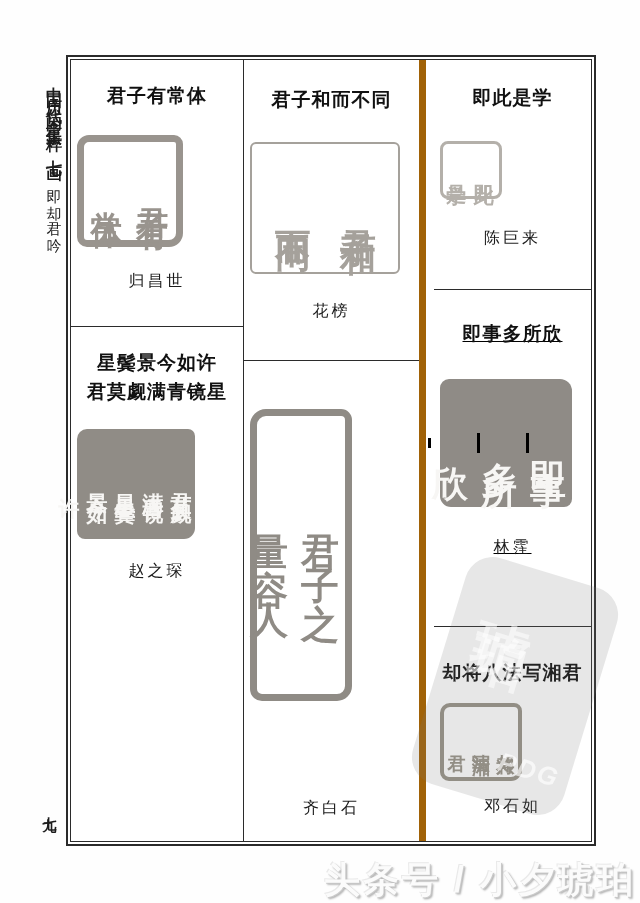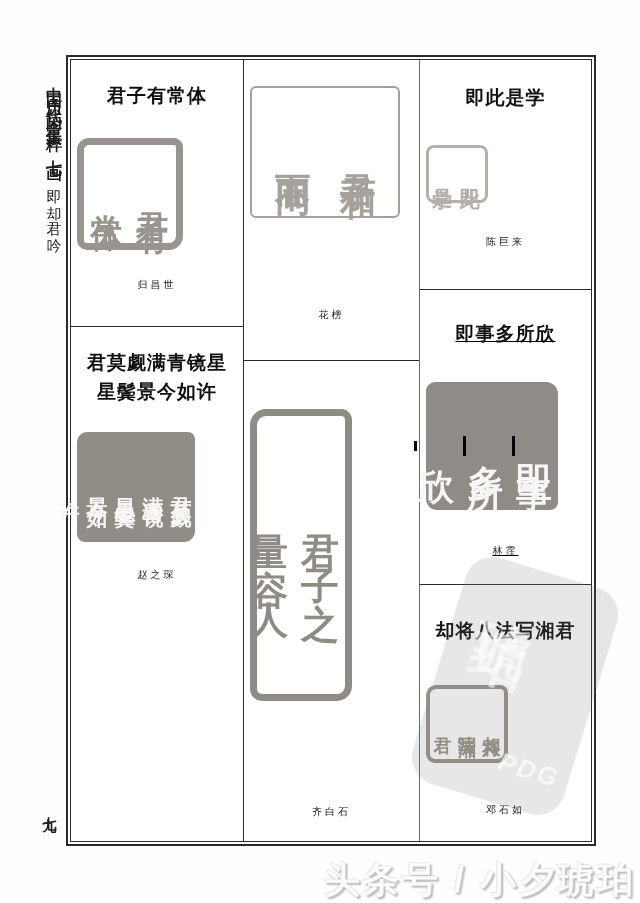--- a/index.html
+++ b/index.html
@@ -37,45 +37,45 @@
   .frame-inner {
     position: absolute; inset: 2px;
     border: 1px solid #2b2b2b;
     display: flex;
   }
 
   
   .col { display: flex; flex-direction: column; box-sizing: border-box; }
   .col1 { width: 172px; }
   .col2 { width: 176px; border-left: 1px solid #2b2b2b; }
-  .col3 { flex: 1; border-left: 1px solid #a16207; }
+  .col3 { flex: 1; border-left: 7px solid #a16207; padding-left: 8px; }
   .cell {
     box-sizing: border-box;
     display: flex; flex-direction: column; 
     justify-content: space-between;
     background: #fff;
   }
   .cell + .cell { border-top: 1px solid #2b2b2b; }
 
   .c1r1 { height: 266px; padding: 22px 6px 34px; }
   .c1r2 { height: 276px; padding: 22px 6px 20px; }
   .c1r3 { flex: 1;      padding: 34px 6px 24px; }
   .c2r1 { height: 300px; padding: 26px 6px 38px; }
   .c2r2 { flex: 1;      padding: 48px 6px 22px; }
   .c3r1 { height: 229px; padding: 24px 6px 40px; }
   .c3r2 { height: 295px; padding: 30px 6px 26px; text-decoration: underline; }
-  .c3r3 { flex: 1;      padding: 32px 6px 24px; }
+  .c3r3 { flex: 1;      padding: 32px 6px 24px; margin-top: 42px; }
 
   .cell-title {
     font-size: 19px; font-weight: bold; color: #111;
     letter-spacing: 1px; text-align: center; line-height: 1.5;
     font-family: "Liberation Sans", sans-serif;
   }
   .cell-artist {
-    font-size: 10px; color: #1a1a1a; letter-spacing: 3px;
+    font-size: 16px; color: #1a1a1a; letter-spacing: 3px;
     font-family: "Liberation Serif", serif; text-align: center;
   }
 
   
   .seal {
     writing-mode: vertical-rl; text-orientation: upright;
     display: flex; flex-direction: column;
     justify-content: space-evenly; align-items: center;
     box-sizing: border-box;
     font-family: "Liberation Serif", serif;
@@ -163,37 +163,38 @@
           <div class="cell-title">君子有常体</div>
           <div class="seal s-gui">
             <span>君子有</span>
             <span>常体</span>
           </div>
           <div class="cell-artist">归昌世</div>
         </div>
 
         <div class="cell c1r2">
           <div class="cell-title">
+            <div>星鬓景今如许</div>
             <div>君莫觑满青镜星</div>
-            <div>星鬓景今如许</div>
           </div>
           <div class="seal s-zhao">
             <span>君莫觑</span>
             <span>满青镜</span>
             <span>星星鬓</span>
             <span>景今如</span>
             <span>许</span>
           </div>
           <div class="cell-artist">赵之琛</div>
         </div>
 
       </div>
 
       <div class="col col2">
         <div class="cell c2r1">
+          <div class="cell-title">君子和而不同</div>
           <div class="seal s-hua">
             <span>君子和</span>
             <span>而不同</span>
           </div>
           <div class="cell-artist">花榜</div>
         </div>
 
         <div class="cell c2r2">
           <div class="seal s-qi">
             <span>君子之</span>

